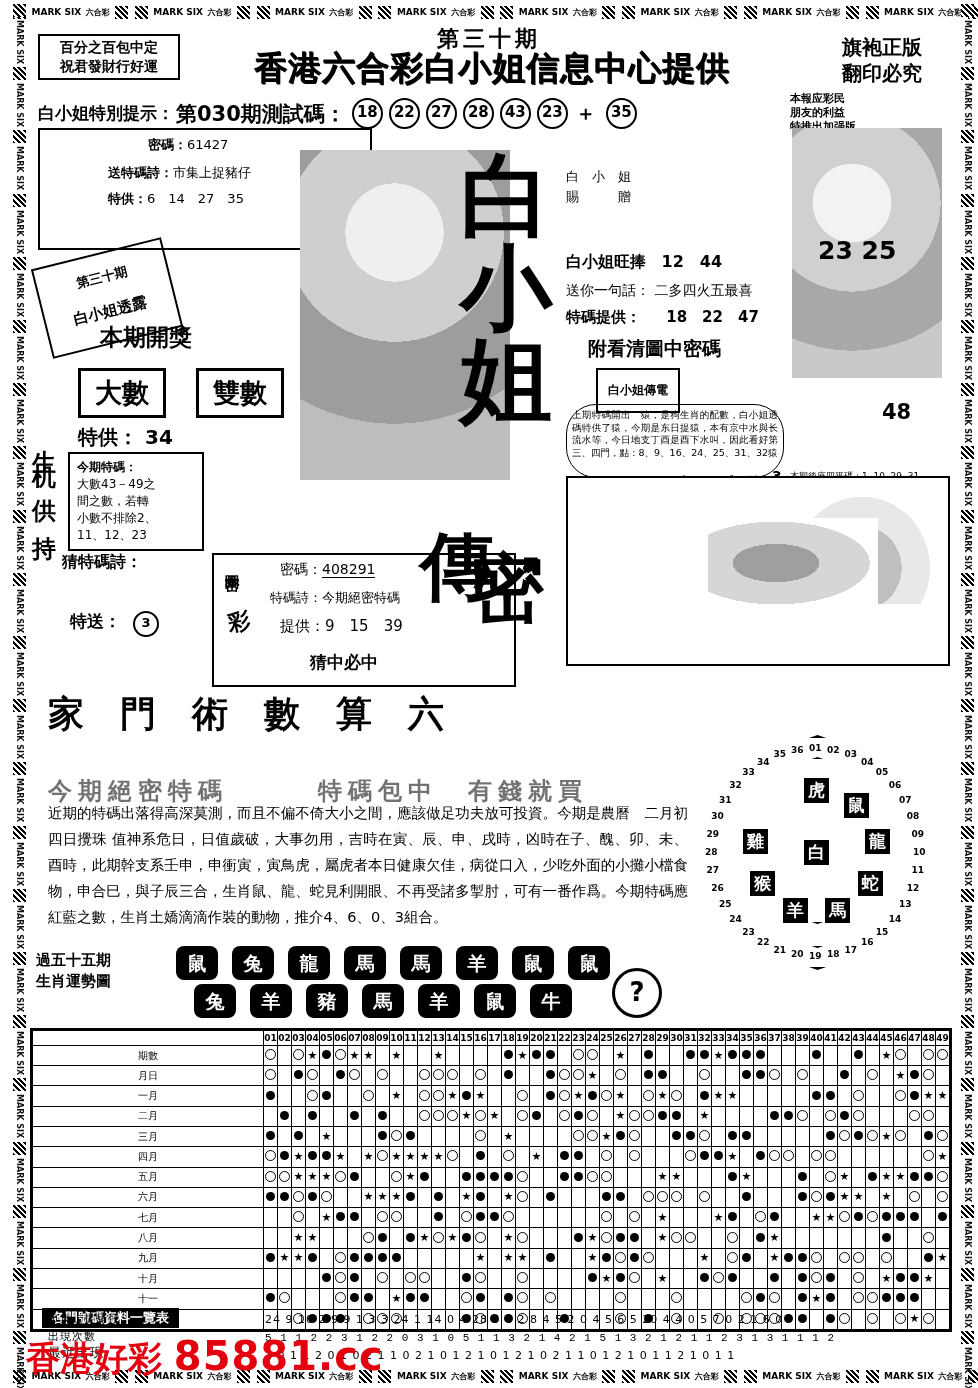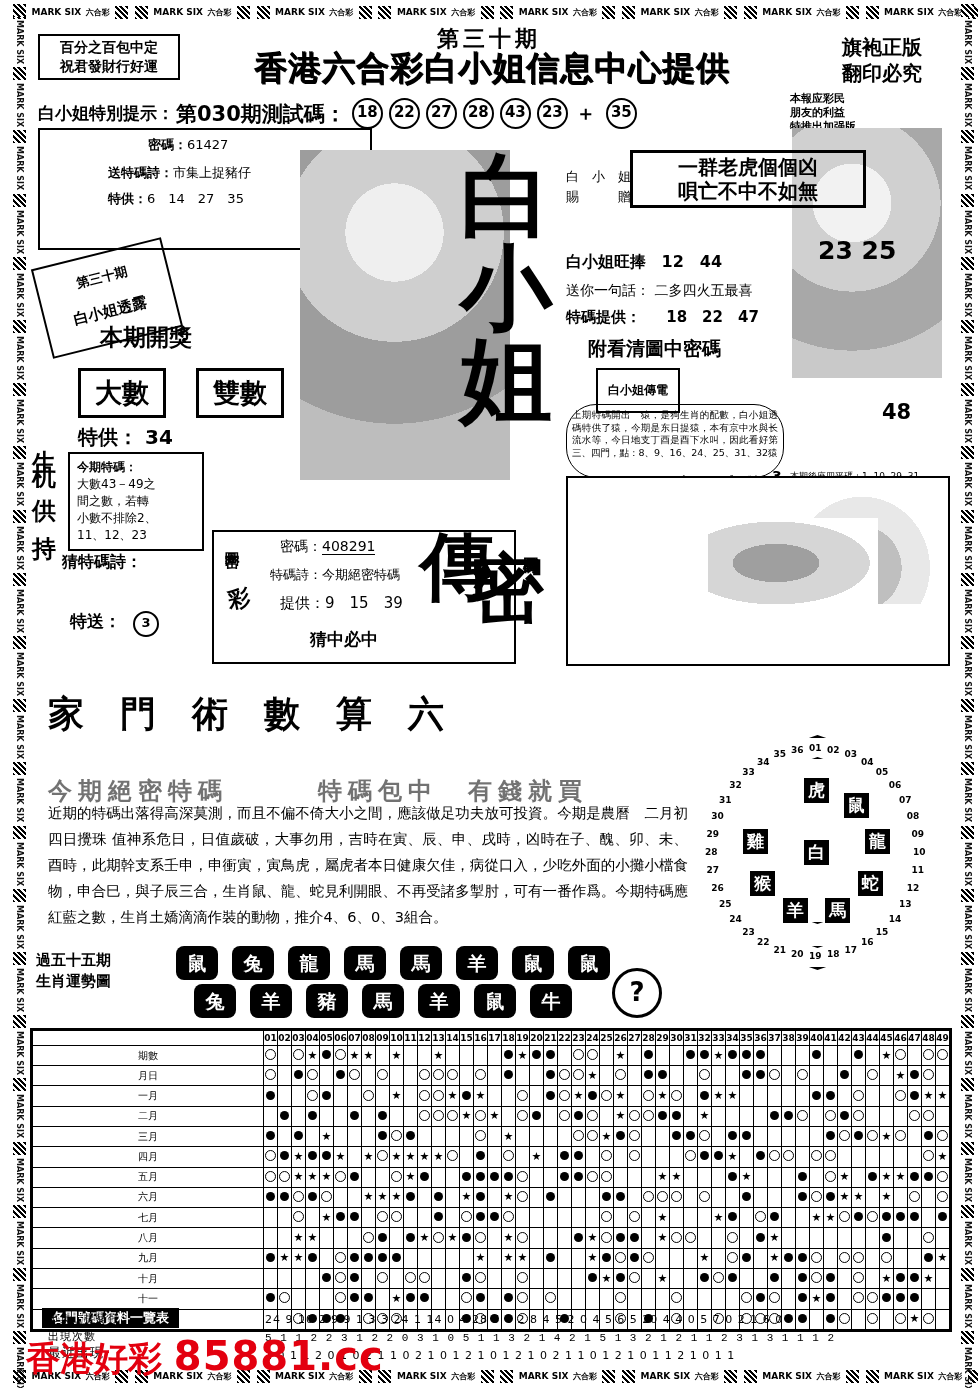--- a/index.html
+++ b/index.html
@@ -41,21 +41,21 @@
   .panelA .inner{padding:6px 8px;font-size:13px;}
 
   .seal{position:absolute;top:252px;left:40px;width:130px;height:88px;border:2px solid #000;transform:rotate(-14deg);}
   .seal div{font-size:13px;font-weight:bold;text-align:center;}
 
   .codeline{position:absolute;font-size:14px;}
   .bigbtn{border:3px solid #000;font-size:27px;font-weight:bold;text-align:center;padding:4px 14px;display:inline-block;}
 
   .poem{position:absolute;border:2px solid #000;font-size:12px;line-height:17px;padding:5px 7px;}
 
-  .mipanel{position:absolute;top:530px;left:212px;width:300px;height:130px;border:2px solid #000;}
+  .mipanel{position:absolute;top:553px;left:212px;width:300px;height:130px;border:2px solid #000;}
 
   
   .rbanner{position:absolute;border:3px solid #000;padding:2px 6px;font-size:20px;font-weight:bold;text-align:center;line-height:24px;}
   .rtext{position:absolute;font-size:16px;}
   .dashed{border:2px solid #000;padding:12px 10px;display:inline-block;font-size:12px;font-weight:bold;}
   .tinybox{position:absolute;border:1.5px solid #000;font-size:9.5px;line-height:12.5px;padding:4px 5px;text-align:justify;}
 
   
   .sect{position:absolute;top:690px;left:48px;width:640px;font-size:36px;font-weight:bold;letter-spacing:36px;}
   .sect2{position:absolute;top:775px;left:48px;width:640px;font-size:24px;font-weight:bold;letter-spacing:6px;opacity:.55;}
@@ -357,24 +357,20 @@
     </div>
     <div style="position:absolute;top:62px;left:66px;font-size:15px">
       <span>提供：</span><span>9　15　39</span>
     </div>
     <div style="position:absolute;top:96px;left:96px;font-size:17px;font-weight:bold">猜中必中</div>
     <div style="position:absolute;top:52px;left:14px;font-size:22px;font-weight:bold;transform:rotate(-12deg)">彩</div>
   </div>
   <div class="note-small" style="top:545px;left:520px;writing-mode:vertical-rl;font-size:16px;font-weight:bold;">尋碼圖</div>
 
   <div class="rtext" style="top:168px;left:566px;font-size:13px;line-height:20px;font-family:Liberation Mono, monospace;">白　小　姐<br>賜　　　贈</div>
-  <div class="rbanner" style="top:150px;left:630px;width:218px;">
-    <div>一群老虎個個凶</div>
-    <div>唄亡不中不如無</div>
-  </div>
 
   <div class="rtext" style="top:252px;left:566px;font-weight:bold;">
     <span>白小姐旺捧</span>
     <span style="margin-left:10px">12　44</span>
   </div>
   <div class="rtext" style="top:282px;left:566px;font-size:14px;">
     <span>送你一句話：</span>
     <span>二多四火五最喜</span>
   </div>
   <div class="rtext" style="top:308px;left:566px;font-size:15px;font-weight:bold;">

